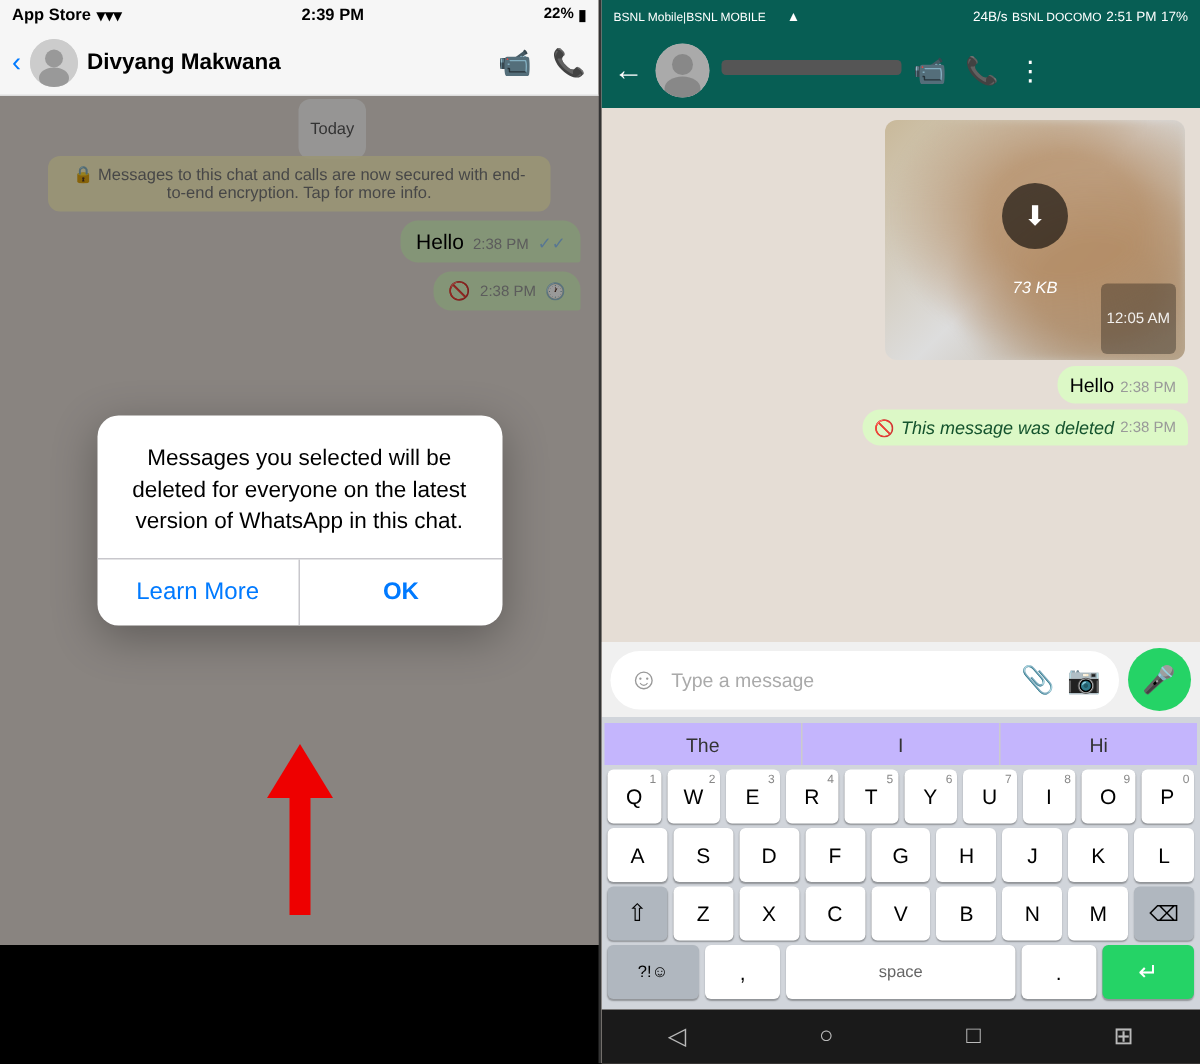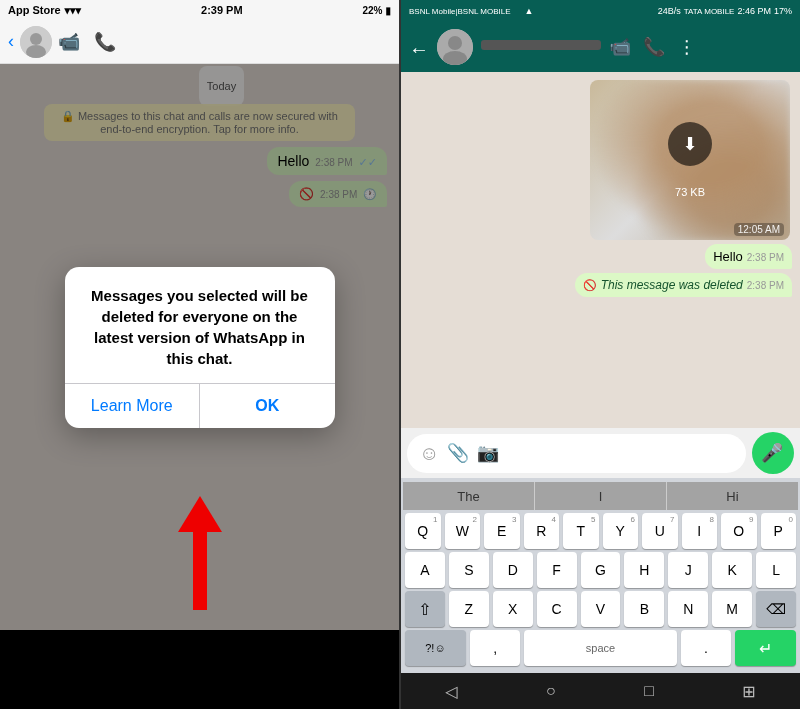--- a/index.html
+++ b/index.html
@@ -96,21 +96,21 @@
     }
 
     
     .enc-notice {
       background: rgba(255,247,195,0.9);
       color: #777;
       font-size: 11px;
       text-align: center;
       padding: 6px 12px;
       border-radius: 8px;
-      margin: 0 32px;
+      margin: 0 20px;
     }
 
     
     .bubble-out {
       align-self: flex-end;
       background: #dcf8c6;
       border-radius: 12px 12px 2px 12px;
       padding: 6px 10px;
       max-width: 220px;
       display: flex;
@@ -151,21 +151,21 @@
       width: 270px;
       overflow: hidden;
       box-shadow: 0 8px 30px rgba(0,0,0,0.3);
     }
     .dialog-body {
       padding: 18px 20px 14px;
       text-align: center;
     }
     .dialog-title {
       font-size: 15px;
-      font-weight: 700;
+      font-weight: 400;
       color: #000;
       line-height: 1.4;
     }
     .dialog-divider-h {
       height: 1px;
       background: #c8c7cc;
     }
     .dialog-buttons {
       display: flex;
       height: 44px;
@@ -325,29 +325,30 @@
       z-index: 2;
       position: relative;
     }
     .download-icon { color: #fff; font-size: 18px; }
     .img-size-label {
       color: #fff;
       font-size: 11px;
       margin-top: 20px;
       z-index: 2;
       position: relative;
+      font-style: italic;
     }
     .img-time {
       position: absolute;
       bottom: 4px;
       right: 6px;
       color: rgba(255,255,255,0.9);
       font-size: 10px;
       background: rgba(0,0,0,0.3);
-      padding: 1px 4px;
+      padding: 18px 4px;
       border-radius: 4px;
     }
 
     
     .android-bubbles {
       padding: 0 8px;
       display: flex;
       flex-direction: column;
       gap: 4px;
     }
@@ -405,21 +406,21 @@
       color: #fff; font-size: 18px;
     }
 
     
     .android-keyboard {
       background: #d1d5db;
       padding: 4px 2px;
     }
     .keyboard-suggestions {
       display: flex;
-      background: #a3a3a3;
+      background: #c4b5fd;
       height: 28px;
       font-size: 13px;
       color: #333;
     }
     .kb-suggestion {
       flex: 1;
       display: flex;
       align-items: center;
       justify-content: center;
       border-right: 1px solid #ccc;
@@ -509,20 +510,21 @@
 
   <div class="wa-header">
     <span class="wa-back-btn">‹</span>
     <div class="wa-avatar">
       <svg viewBox="0 0 32 32" xmlns="http://www.w3.org/2000/svg">
         <circle cx="16" cy="16" r="16" fill="#ccc"></circle>
         <circle cx="16" cy="13" r="6" fill="#999"></circle>
         <ellipse cx="16" cy="26" rx="10" ry="7" fill="#999"></ellipse>
       </svg>
     </div>
+    <span class="wa-contact-name">Divyang Makwana</span>
     <div class="wa-header-icons">
       <span class="wa-header-icon">📹</span>
       <span class="wa-header-icon">📞</span>
     </div>
   </div>
 
   <div class="chat-area">
 
     <div class="watermark">MOBIGYAAN</div>
 
@@ -570,22 +572,22 @@
 
 <div class="right-phone">
 
   <div class="android-status-bar">
     <div class="android-status-left">
       <span style="font-size:8px;">BSNL Mobile|BSNL MOBILE</span>
       <span style="font-size:9px;">▲</span>
     </div>
     <div class="android-status-right">
       <span>24B/s</span>
-      <span style="font-size:8px;">TATA MOBILE</span>
-      <span>2:46 PM</span>
+      <span style="font-size:8px;">BSNL DOCOMO</span>
+      <span>2:51 PM</span>
       <span>17%</span>
     </div>
   </div>
 
   <div class="android-wa-header">
     <span class="android-back">←</span>
     <div class="android-avatar">
       <svg viewBox="0 0 36 36" xmlns="http://www.w3.org/2000/svg" width="36" height="36">
         <circle cx="18" cy="18" r="18" fill="#aaa"></circle>
         <circle cx="18" cy="14" r="7" fill="#888"></circle>
@@ -626,20 +628,21 @@
         <span class="abt" style="color:#14532d;font-style:italic;font-size:12px;">This message was deleted</span>
         <span class="atm">2:38 PM</span>
       </div>
     </div>
 
     <div style="flex:1;"></div>
 
     <div class="android-input-bar">
       <div class="android-input-field">
         <span class="emoji-btn">☺</span>
+        <span class="input-placeholder">Type a message</span>
         <span class="attach-btn">📎</span>
         <span class="camera-btn">📷</span>
       </div>
       <div class="mic-btn">
         <span>🎤</span>
       </div>
     </div>
 
     <div class="android-keyboard">
 

